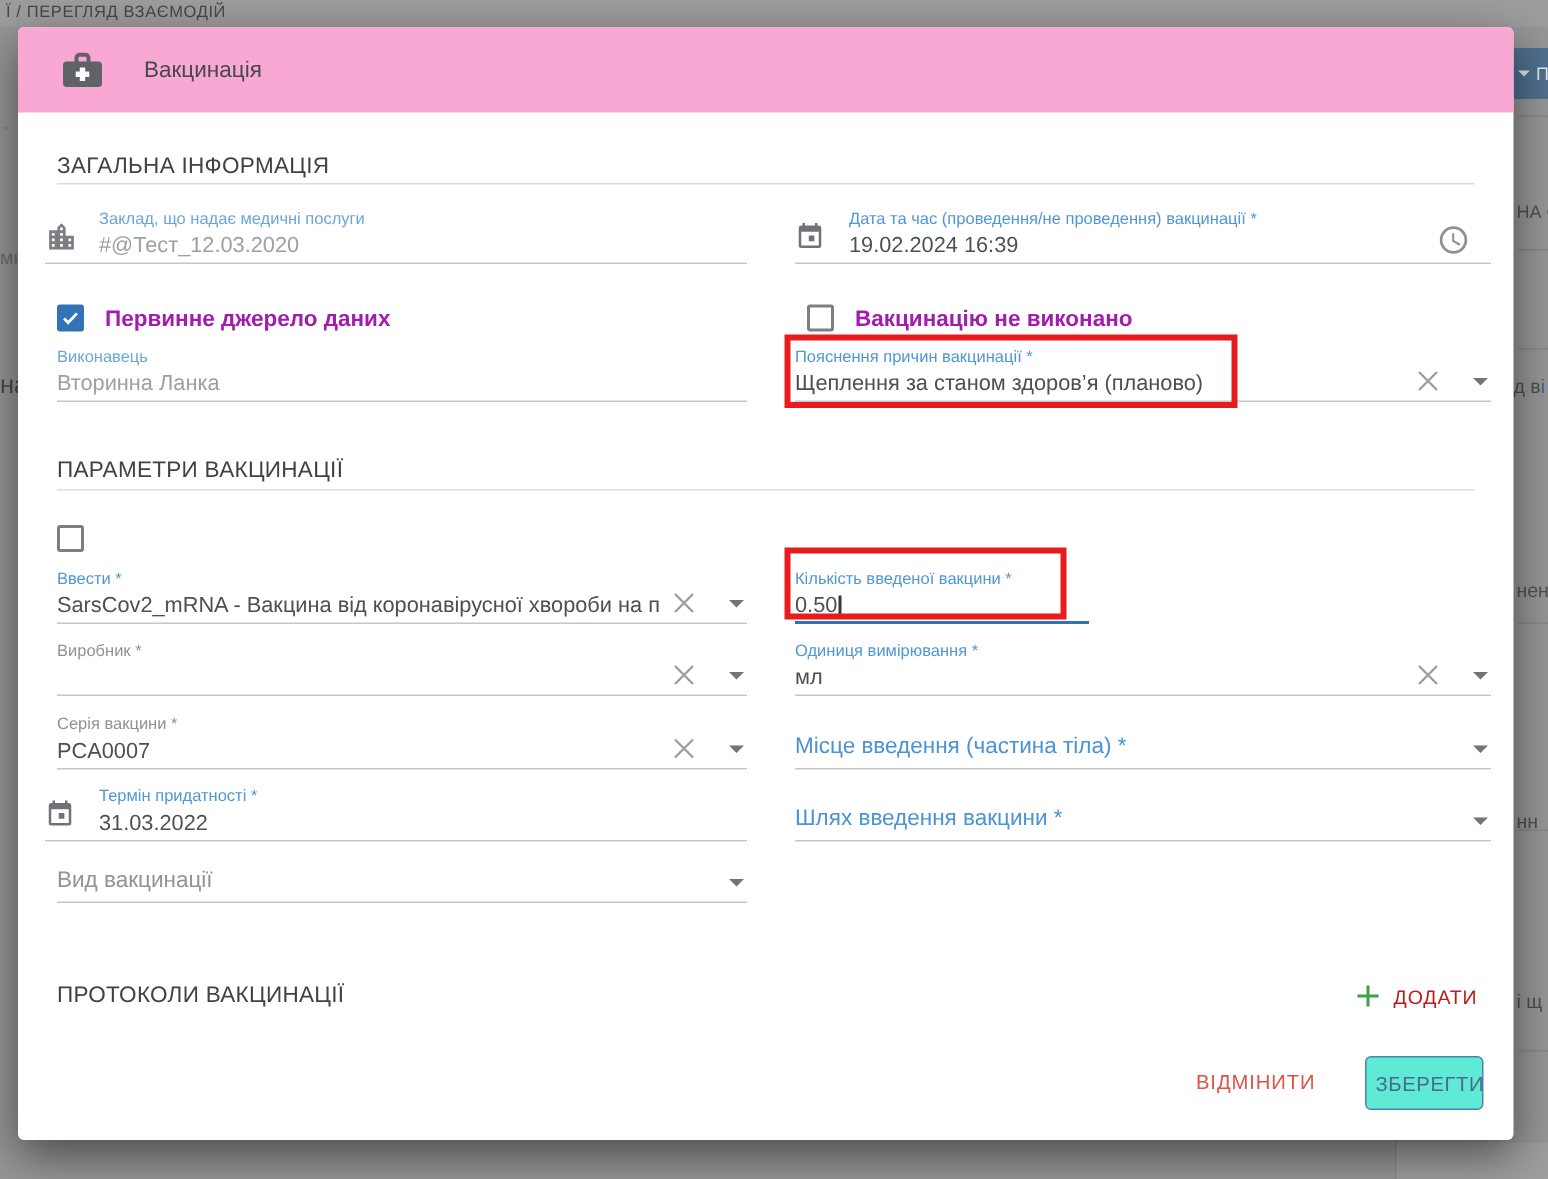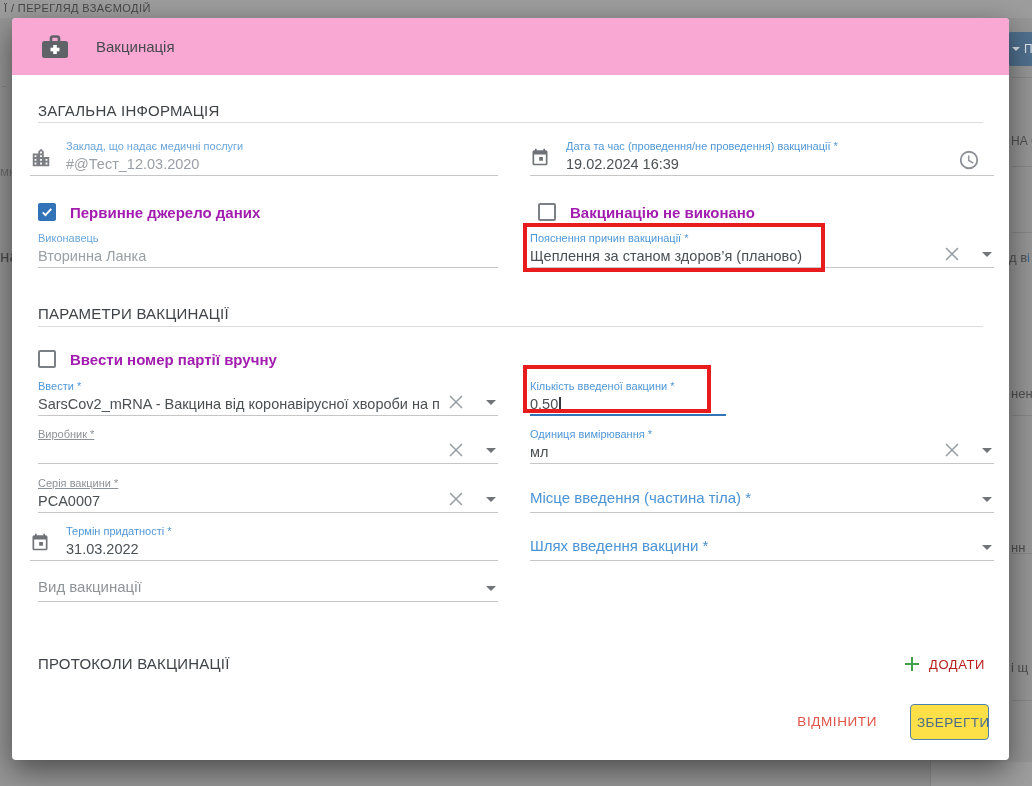--- a/index.html
+++ b/index.html
@@ -47,21 +47,21 @@
   .modal-title{font-size:15px;color:#46494d;}
   .section-title{position:absolute;font-size:15px;color:#3f4347;letter-spacing:.2px;}
   .divider{position:absolute;left:26px;width:945px;height:1px;background:#dcdcdc;}
 
   
   .field{position:absolute;border-bottom:1px solid #c6c6c6;box-sizing:border-box;}
   .f-label{position:absolute;top:2px;left:0;font-size:11px;line-height:13px;white-space:nowrap;}
   .f-value{position:absolute;top:17px;left:0;right:0;font-size:14.5px;line-height:18px;color:#4b5054;white-space:nowrap;overflow:hidden;}
   .lbl-blue{color:#4f97d6;}
   .lbl-lightblue{color:#6ba6da;}
-  .lbl-gray{color:#8d9296;text-decoration:underline;}
+  .lbl-gray{color:#8d9296;}
   .val-gray{color:#9aa0a5;}
   .with-icon .f-label,.with-icon .f-value{left:36px;}
   .lead-icon{position:absolute;left:0;top:9px;}
   .trail-clock{position:absolute;right:14px;top:11px;}
   .clear-x{position:absolute;right:32px;top:14px;width:20px;height:20px;cursor:pointer;}
   .caret{position:absolute;right:2px;top:22px;width:0;height:0;
     border-left:5px solid transparent;border-right:5px solid transparent;border-top:5.5px solid #717579;}
   .ph{position:absolute;left:0;top:14px;font-size:15px;white-space:nowrap;}
   .ph-blue{color:#4a93d4;}
   .ph-gray{color:#8f9499;}
@@ -75,21 +75,21 @@
   .cb.unchecked{background:#fff;border:2px solid #7c8085;}
   .cb-label{font-size:15px;color:#a21caf;white-space:nowrap;font-weight:bold;}
 
   
   .hl-red{position:absolute;border:4px solid #e81c1c;box-sizing:border-box;z-index:20;pointer-events:none;}
 
   
   .add-btn{position:absolute;right:24px;top:638px;display:flex;align-items:center;gap:9px;background:none;border:none;cursor:pointer;padding:0;font-family:"Liberation Sans",sans-serif;}
   .add-btn span{font-size:13px;color:#b91c1c;letter-spacing:.6px;}
   .cancel-btn{position:absolute;right:132px;top:696px;background:none;border:none;font-size:13.5px;color:#df5349;letter-spacing:.6px;cursor:pointer;padding:0;font-family:"Liberation Sans",sans-serif;}
-  .save-btn{position:absolute;right:20px;top:686px;width:79px;height:36px;background:#fde047;
+  .save-btn{position:absolute;right:20px;top:686px;width:79px;height:36px;background:#5eead4;
     border:1px solid #4f81ad;border-radius:4px;font-size:13.5px;color:#4a6a8d;letter-spacing:.4px;cursor:pointer;font-family:"Liberation Sans",sans-serif;}
 </style>
 </head>
 <body>
 
 <div class="bg-top"></div>
 <div class="breadcrumb">Ї / ПЕРЕГЛЯД ВЗАЄМОДІЙ</div>
 
 <span class="bg-frag frag-p">Р</span>
 <span class="bg-frag frag-dash">- - -</span>
@@ -174,21 +174,20 @@
       <path d="M4 4 L16 16 M16 4 L4 16" stroke="#9aa0a5" stroke-width="1.6"></path>
     </svg>
     <span class="caret"></span>
   </div>
 
   <div class="section-title" style="left:26px;top:287px">ПАРАМЕТРИ ВАКЦИНАЦІЇ</div>
   <div class="divider" style="top:308px"></div>
 
   <div class="check-row" style="left:26px;top:331px">
     <span class="cb unchecked"></span>
-    <span class="cb-label">Ввести номер партії вручну</span>
   </div>
 
   <div class="field" style="left:26px;top:360px;width:460px;height:38px">
     <div class="f-label lbl-blue">Ввести *</div>
     <div class="f-value" style="right:58px">SarsCov2_mRNA - Вакцина від коронавірусної хвороби на платф</div>
     <svg class="clear-x" viewBox="0 0 20 20">
       <path d="M4 4 L16 16 M16 4 L4 16" stroke="#9aa0a5" stroke-width="1.6"></path>
     </svg>
     <span class="caret"></span>
   </div>

